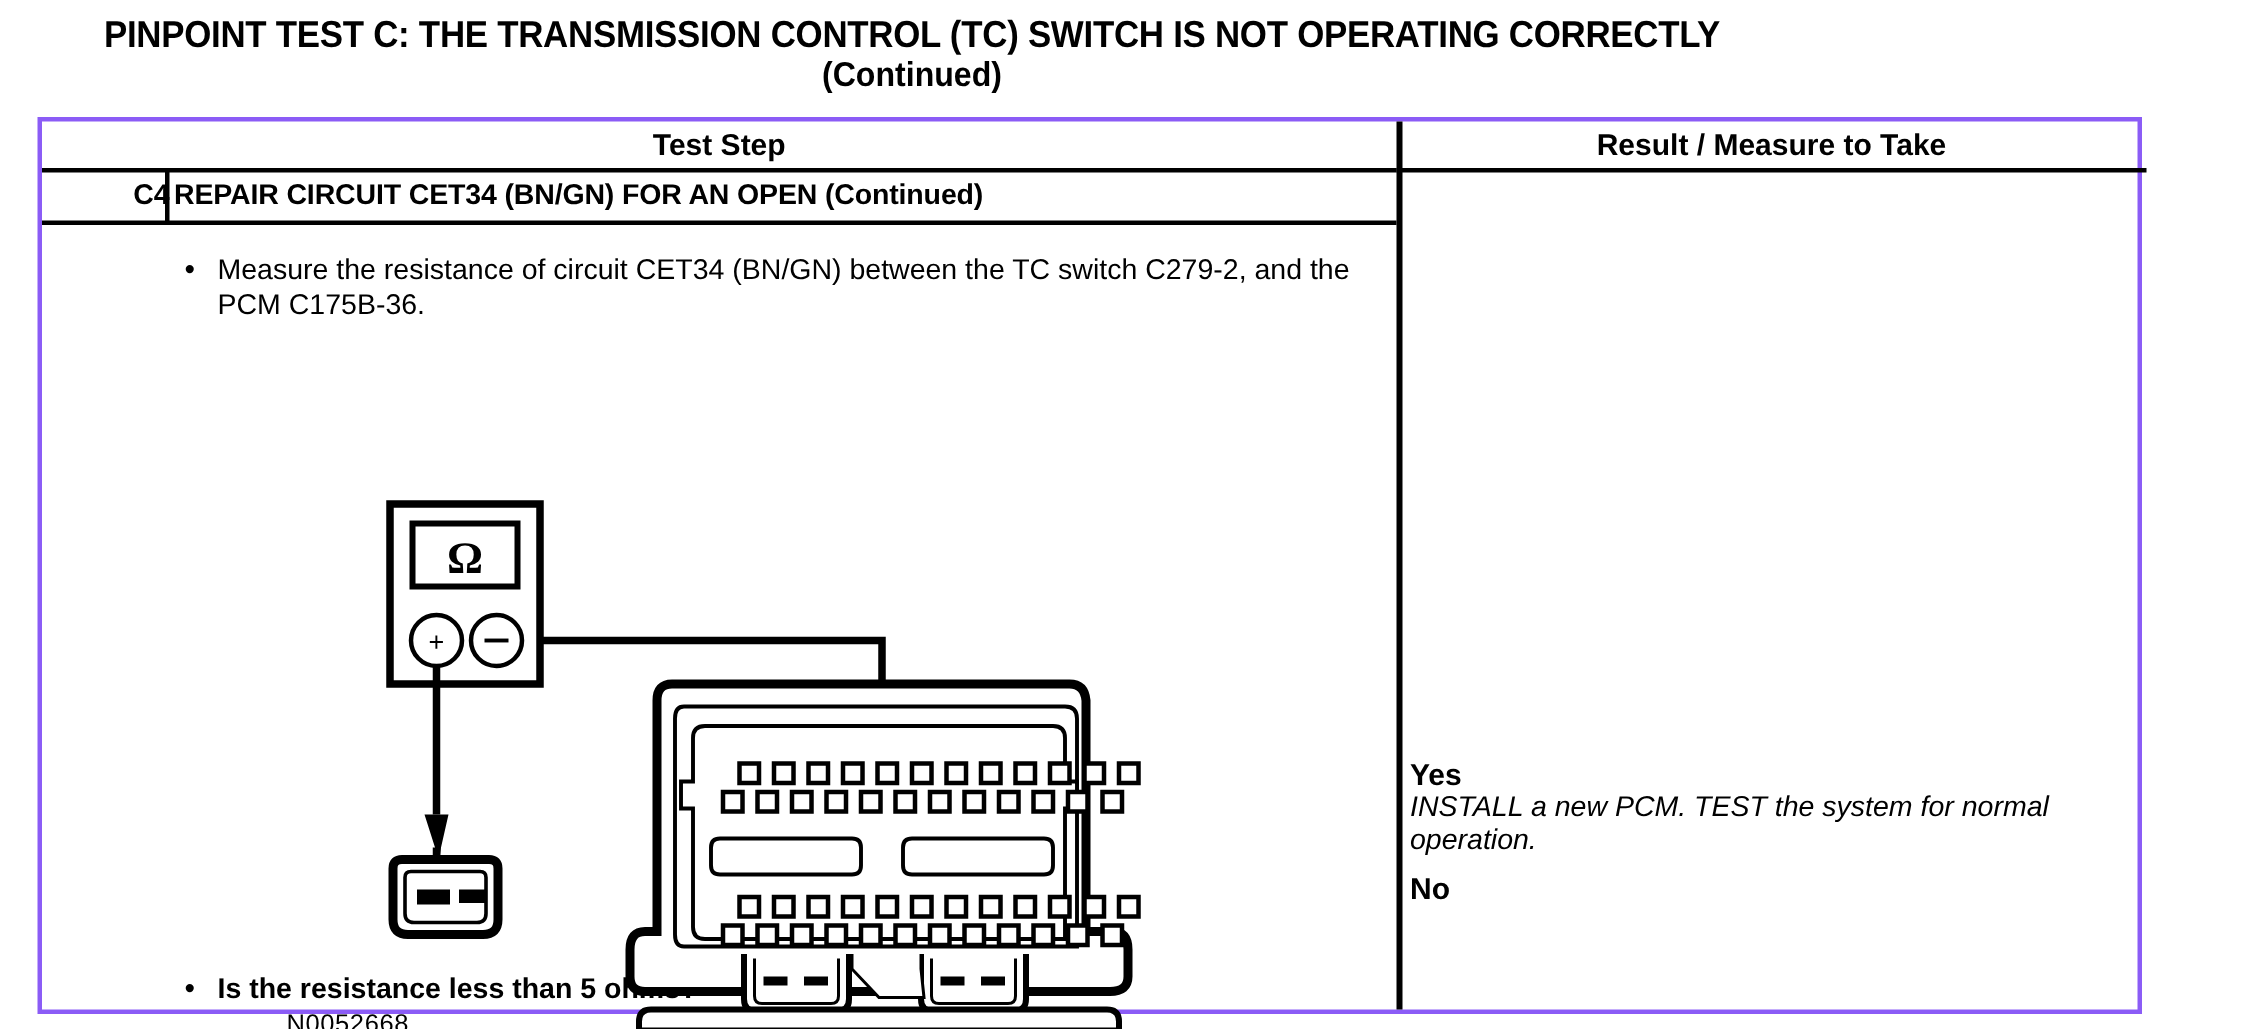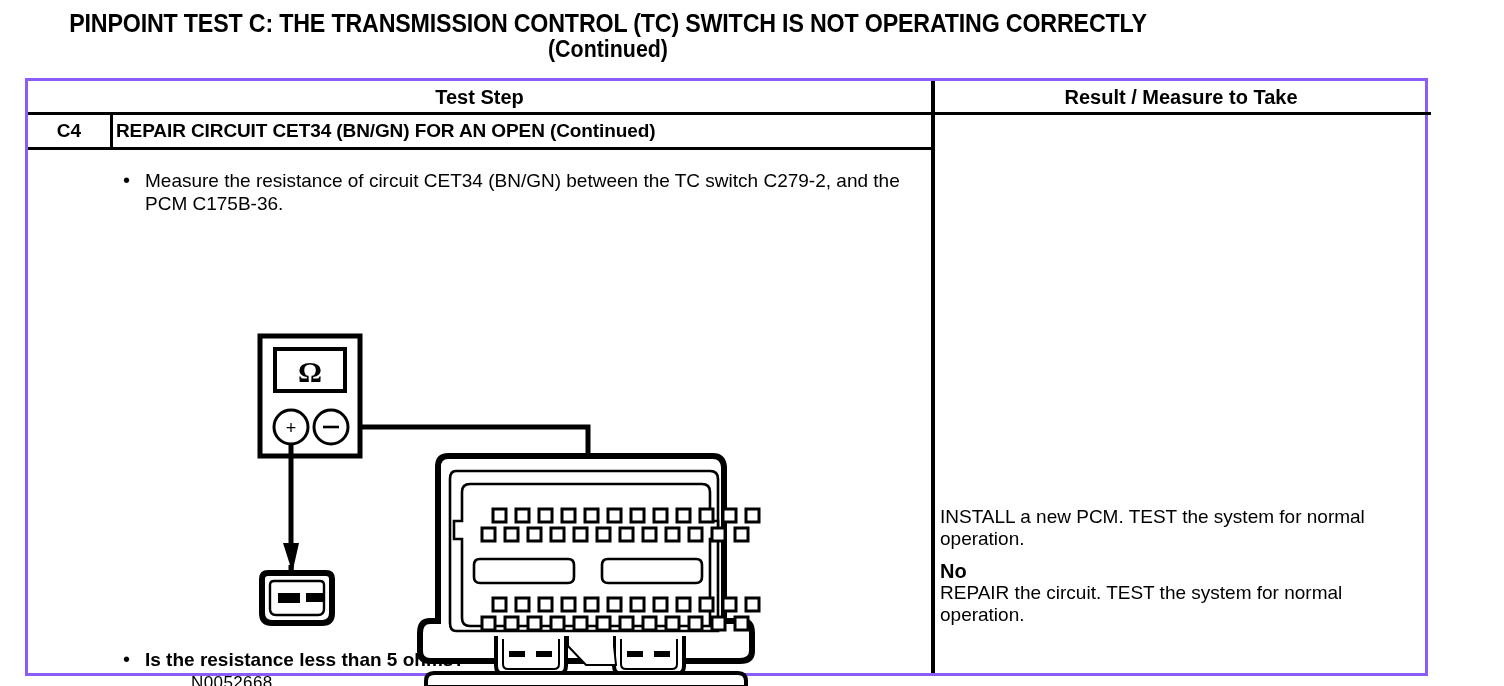--- a/index.html
+++ b/index.html
@@ -111,21 +111,21 @@
     display: flex; align-items: center; justify-content: center;
     font-weight: bold; font-size: 20px;
   }
 
   
   .cell-step-id {
     position: absolute;
     left: 0; top: 34px;
     width: 82px; height: 32px;
     display: flex; align-items: center; justify-content: center;
-    font-weight: bold; font-size: 19px;
+    font-weight: bold; font-size: 19px; padding-left: 32px;
   }
   .cell-step-title {
     position: absolute;
     left: 88px; top: 34px;
     width: 810px; height: 32px;
     display: flex; align-items: center;
     font-weight: bold; font-size: 19px;
     letter-spacing: -0.1px;
   }
 
@@ -169,20 +169,21 @@
     width: 480px;
   }
   .res-label {
     font-weight: bold;
     font-size: 20px;
     line-height: 22px;
   }
   .res-text {
     font-size: 19px;
     line-height: 22px;
+    font-style: italic;
   }
   .res-gap { height: 10px; }
 
   
   .diagram {
     position: absolute;
     left: 130px;
     top: 240px;
     width: 660px;
     height: 390px;
@@ -349,20 +350,20 @@
           </g>
 
           <path d="M276,352 L580,352 Q588,352 588,360 L588,366 L268,366 L268,360 Q268,352 276,352 Z" fill="#ffffff" stroke="#000" stroke-width="4"></path>
         </g>
       </svg>
     </div>
 
     <div class="partnum">N0052668</div>
 
     <div class="result-block">
+      <div class="res-label">Yes</div>
       <div class="res-text">INSTALL a new PCM. TEST the system for normal operation.</div>
       <div class="res-gap"></div>
       <div class="res-label">No</div>
-      <div class="res-text">REPAIR the circuit. TEST the system for normal operation.</div>
     </div>
 
   </div>
 </div>
 
 </body></html>

